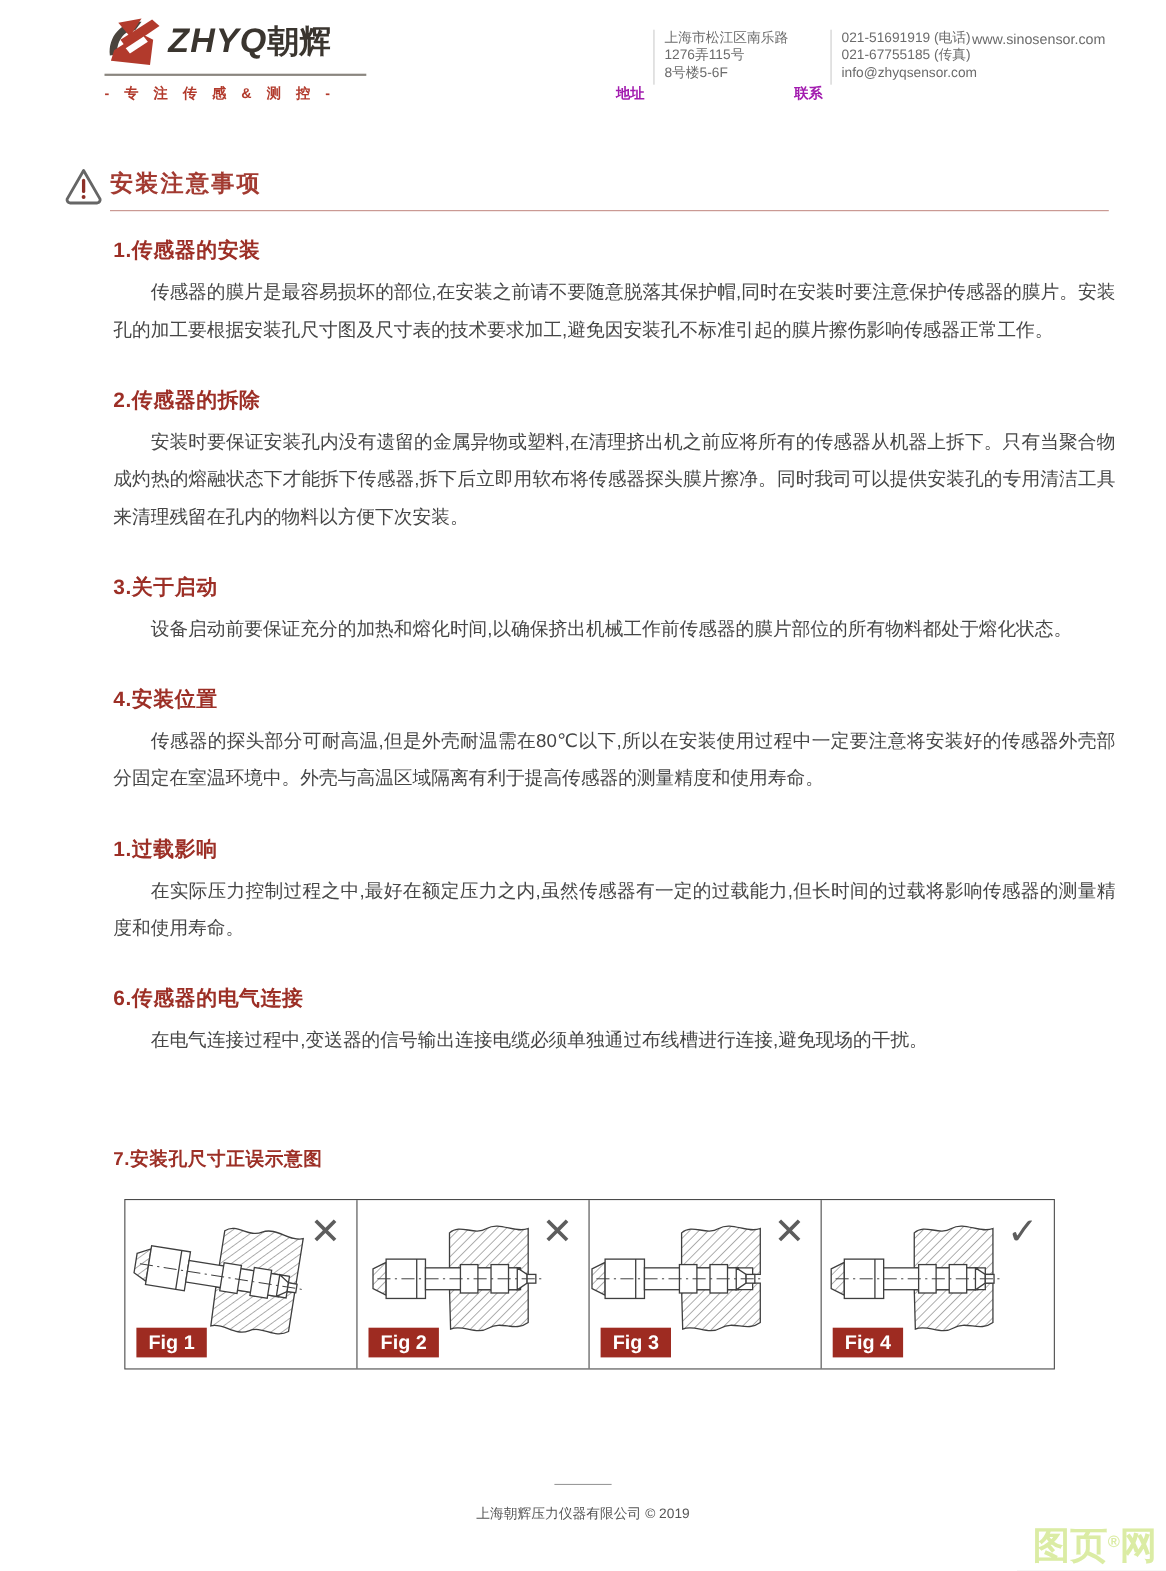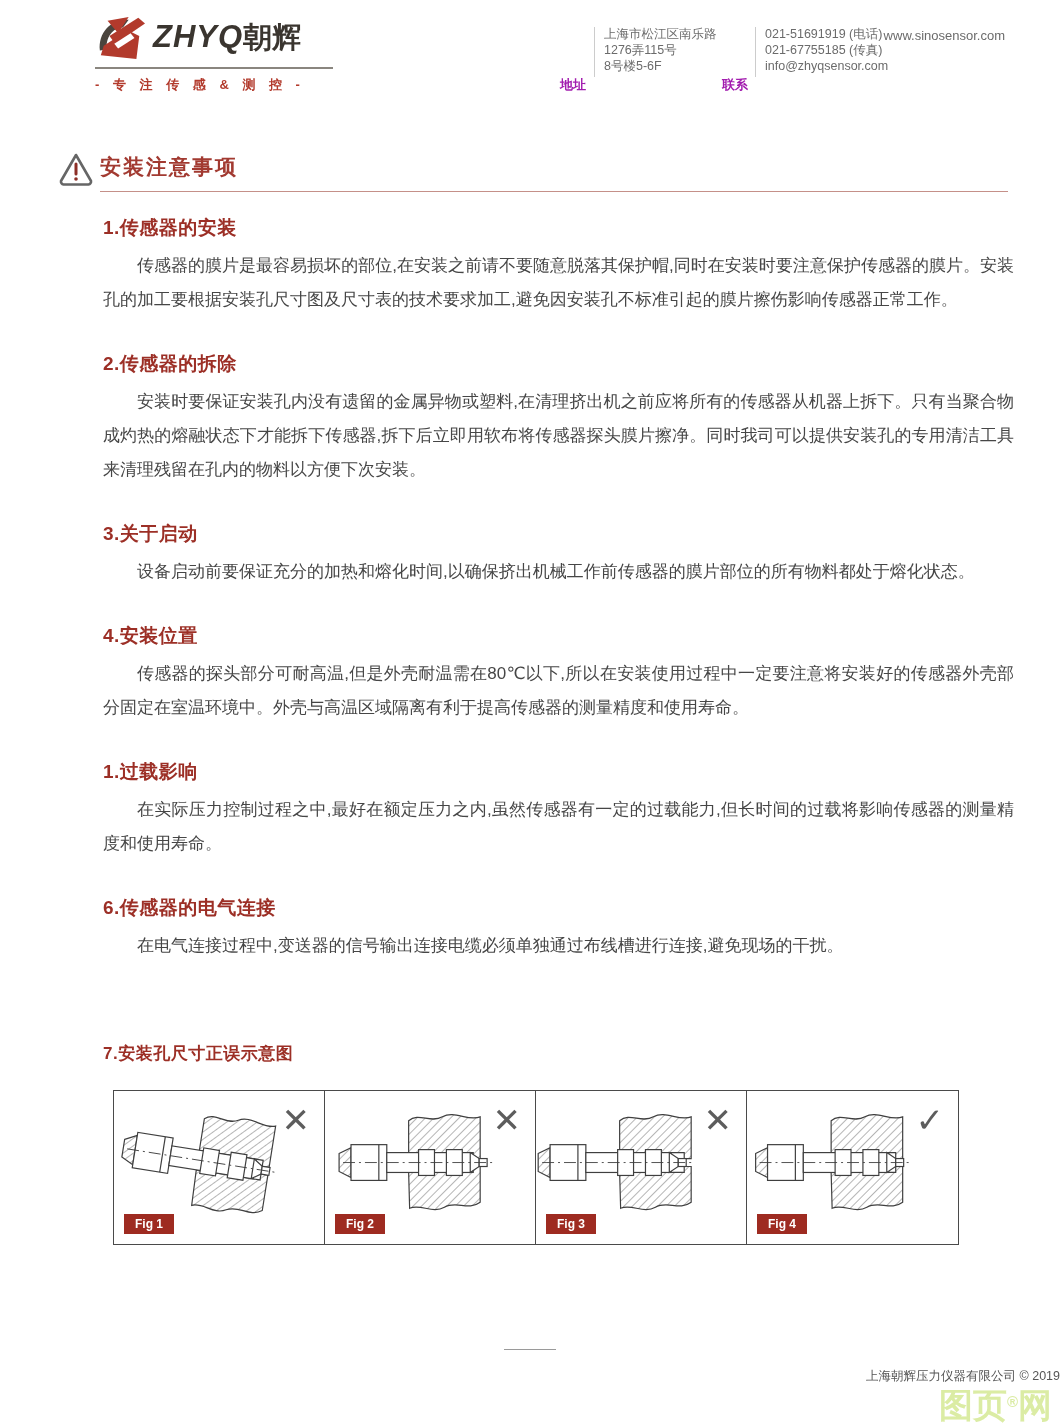--- a/index.html
+++ b/index.html
@@ -32,25 +32,25 @@
   .sec-body { font-size:17px; color:#464646; line-height:34px; text-align:justify; text-indent:2em; margin:8px 0 0 0; }
 
   .sec7-heading { position:absolute; left:103px; top:1042px; font-size:17px; font-weight:bold; color:#9c2f26; margin:0; letter-spacing:0.5px; }
 
   
   .fig-box { position:absolute; left:113px; top:1090px; width:846px; height:155px; border:1px solid #4a4a4a; display:grid; grid-template-columns:repeat(4,1fr); background:#fff; }
   .fig-panel { position:relative; border-right:1px solid #4a4a4a; }
   .fig-panel:last-child { border-right:none; }
   .fig-svg { position:absolute; left:0; top:0; width:100%; height:100%; }
   .fig-mark { position:absolute; top:12px; right:14px; font-size:34px; font-weight:300; color:#5d5d5d; line-height:1; }
-  .fig-label { position:absolute; left:10px; bottom:10px; background:#9e2b21; color:#ffffff; font-size:12px; font-weight:bold; padding:3px 11px; }
+  .fig-label { position:absolute; left:10px; bottom:10px; background:#9e2b21; color:#ffffff; font-size:18px; font-weight:bold; padding:3px 11px; }
 
   
   .footer-rule { position:absolute; left:504px; top:1349px; width:52px; height:1px; background:#9a9a9a; }
-  .footer-text { position:absolute; left:0; top:1368px; width:100%; text-align:right; font-size:12.5px; color:#555555; }
+  .footer-text { position:absolute; left:0; top:1368px; width:100%; text-align:center; font-size:12.5px; color:#555555; }
 
   
   .watermark { position:absolute; right:8px; bottom:6px; font-weight:bold; color:#dbeca4; line-height:1; }
   .watermark .wm-main { font-size:34px; }
   .watermark sup { font-size:15px; position:relative; top:-4px; }
 </style>
 </head>
 <body>
 
 <div class="page">

